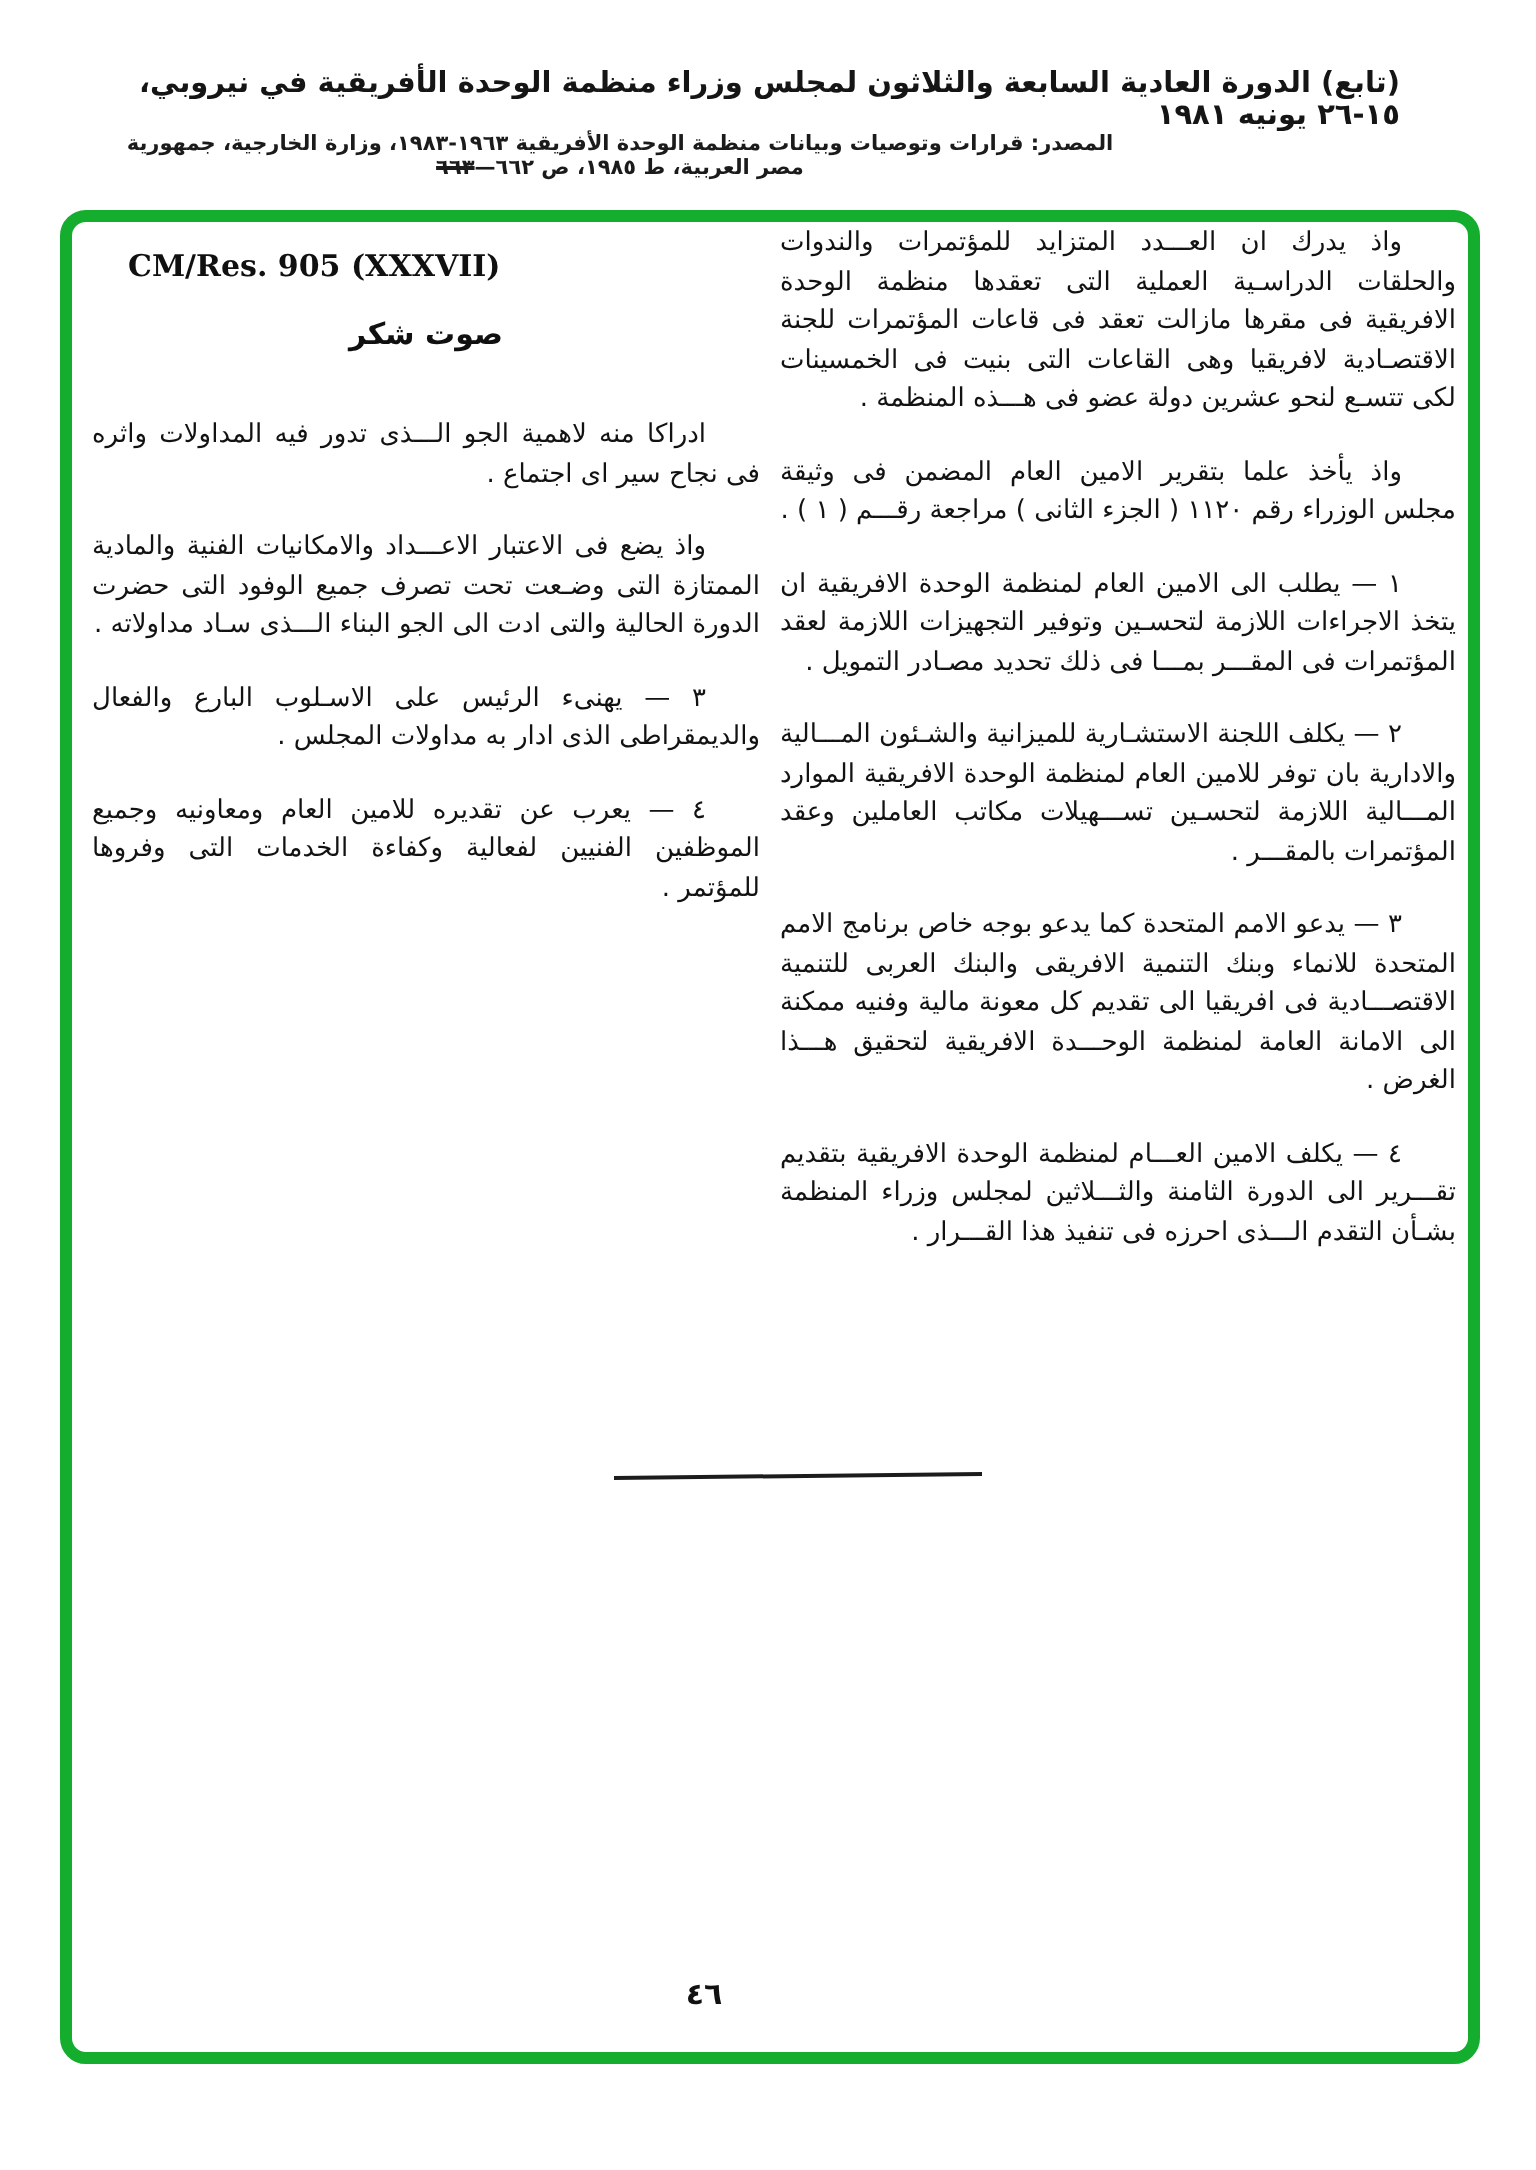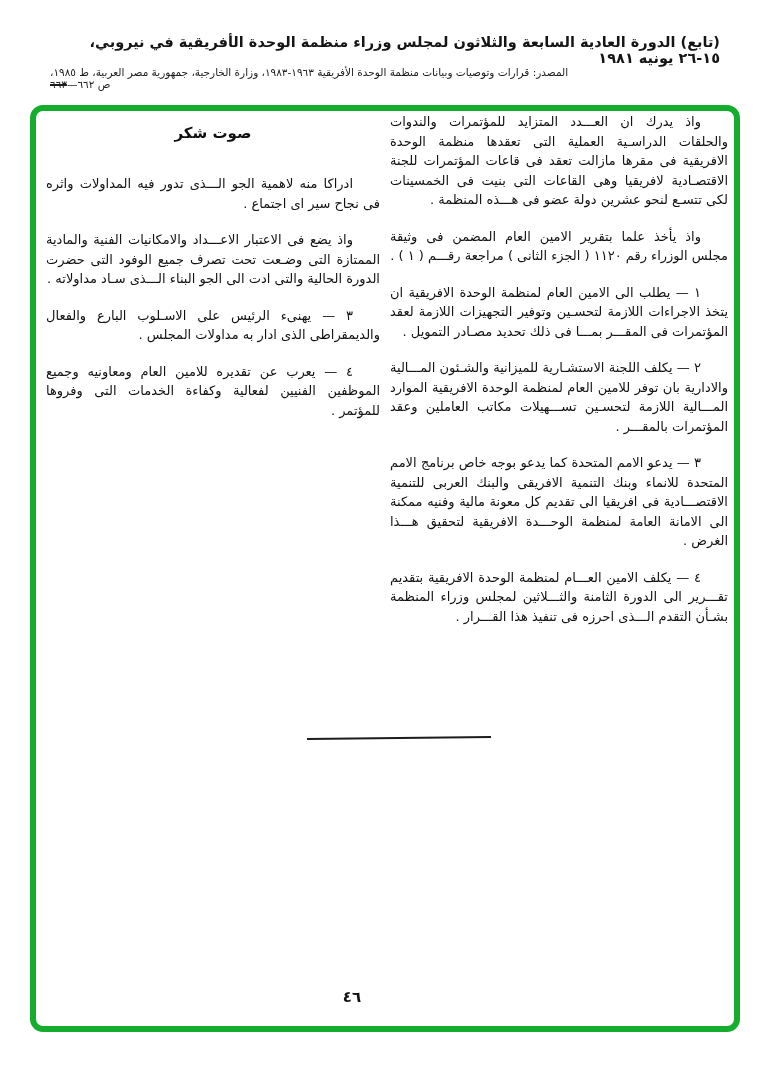--- a/index.html
+++ b/index.html
@@ -5,28 +5,28 @@
   html,body{margin:0;padding:0;}
   body{
     width:768px;height:1085px;background:#ffffff;
     font-family:"DejaVu Sans", sans-serif;
     -webkit-font-smoothing:antialiased;
   }
   .page{position:relative;width:768px;height:1085px;background:#fff;overflow:hidden;color:#111;}
 
   
   .hdr1{
-    position:absolute;top:34px;right:48px;width:648px;
+    position:absolute;top:34px;right:68px;width:648px;
     direction:rtl;text-align:right;
     font-size:14.5px;font-weight:bold;color:#151515;letter-spacing:.1px;
   }
   .hdr2{
     position:absolute;top:66px;right:198px;width:520px;
-    direction:rtl;text-align:left;
-    font-size:10.5px;font-weight:normal;color:#1b1b1b;
+    direction:rtl;text-align:center;
+    font-size:10.5px;font-weight:bold;color:#1b1b1b;
   }
   .struck{text-decoration:line-through;text-decoration-thickness:2px;}
 
   
   .frame{
     position:absolute;left:30px;top:105px;width:710px;height:927px;
     box-sizing:border-box;border:6px solid #14ad2e;border-radius:13px;
     background:transparent;
   }
 
@@ -82,20 +82,21 @@
         <p class="body-par">واذ يدرك ان العـــدد المتزايد للمؤتمرات والندوات والحلقات الدراسـية العملية التى تعقدها منظمة الوحدة الافريقية فى مقرها مازالت تعقد فى قاعات المؤتمرات للجنة الاقتصـادية لافريقيا وهى القاعات التى بنيت فى الخمسينات لكى تتسـع لنحو عشرين دولة عضو فى هـــذه المنظمة .</p>
         <p class="body-par">واذ يأخذ علما بتقرير الامين العام المضمن فى وثيقة مجلس الوزراء رقم ١١٢٠ ( الجزء الثانى ) مراجعة رقـــم ( ١ ) .</p>
         <p class="body-par">١ — يطلب الى الامين العام لمنظمة الوحدة الافريقية ان يتخذ الاجراءات اللازمة لتحسـين وتوفير التجهيزات اللازمة لعقد المؤتمرات فى المقـــر بمـــا فى ذلك تحديد مصـادر التمويل .</p>
         <p class="body-par">٢ — يكلف اللجنة الاستشـارية للميزانية والشـئون المـــالية والادارية بان توفر للامين العام لمنظمة الوحدة الافريقية الموارد المـــالية اللازمة لتحسـين تســـهيلات مكاتب العاملين وعقد المؤتمرات بالمقـــر .</p>
         <p class="body-par">٣ — يدعو الامم المتحدة كما يدعو بوجه خاص برنامج الامم المتحدة للانماء وبنك التنمية الافريقى والبنك العربى للتنمية الاقتصـــادية فى افريقيا الى تقديم كل معونة مالية وفنيه ممكنة الى الامانة العامة لمنظمة الوحـــدة الافريقية لتحقيق هـــذا الغرض .</p>
         <p class="body-par">٤ — يكلف الامين العـــام لمنظمة الوحدة الافريقية بتقديم تقـــرير الى الدورة الثامنة والثـــلاثين لمجلس وزراء المنظمة بشـأن التقدم الـــذى احرزه فى تنفيذ هذا القـــرار .</p>
       </div>
   </div>
 
   <div class="col col-left">
+    <div class="ref-code">CM/Res. 905 (XXXVII)</div>
     <div class="res-title">صوت شكر</div>
     <div>
         <p class="body-par">ادراكا منه لاهمية الجو الـــذى تدور فيه المداولات واثره فى نجاح سير اى اجتماع .</p>
         <p class="body-par">واذ يضع فى الاعتبار الاعـــداد والامكانيات الفنية والمادية الممتازة التى وضـعت تحت تصرف جميع الوفود التى حضرت الدورة الحالية والتى ادت الى الجو البناء الـــذى سـاد مداولاته .</p>
         <p class="body-par">٣ — يهنىء الرئيس على الاسـلوب البارع والفعال والديمقراطى الذى ادار به مداولات المجلس .</p>
         <p class="body-par">٤ — يعرب عن تقديره للامين العام ومعاونيه وجميع الموظفين الفنيين لفعالية وكفاءة الخدمات التى وفروها للمؤتمر .</p>
       </div>
   </div>
 
   <div class="divider"></div>

